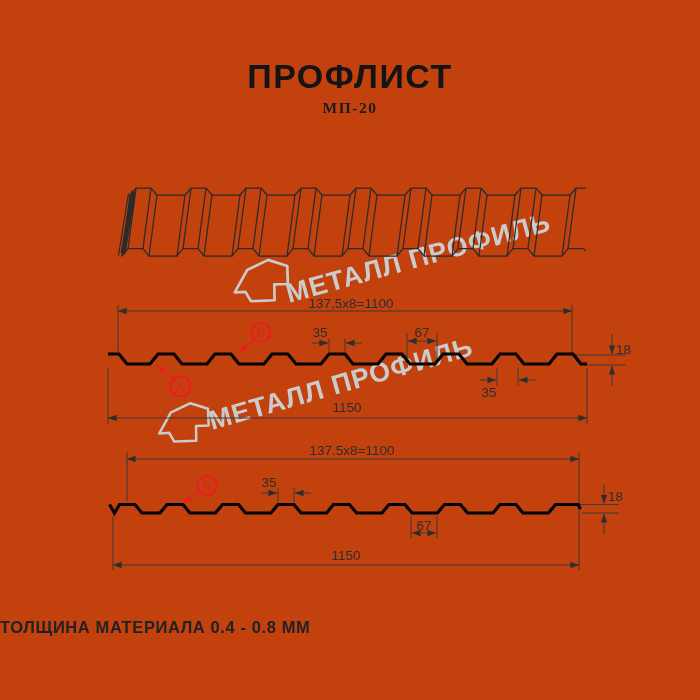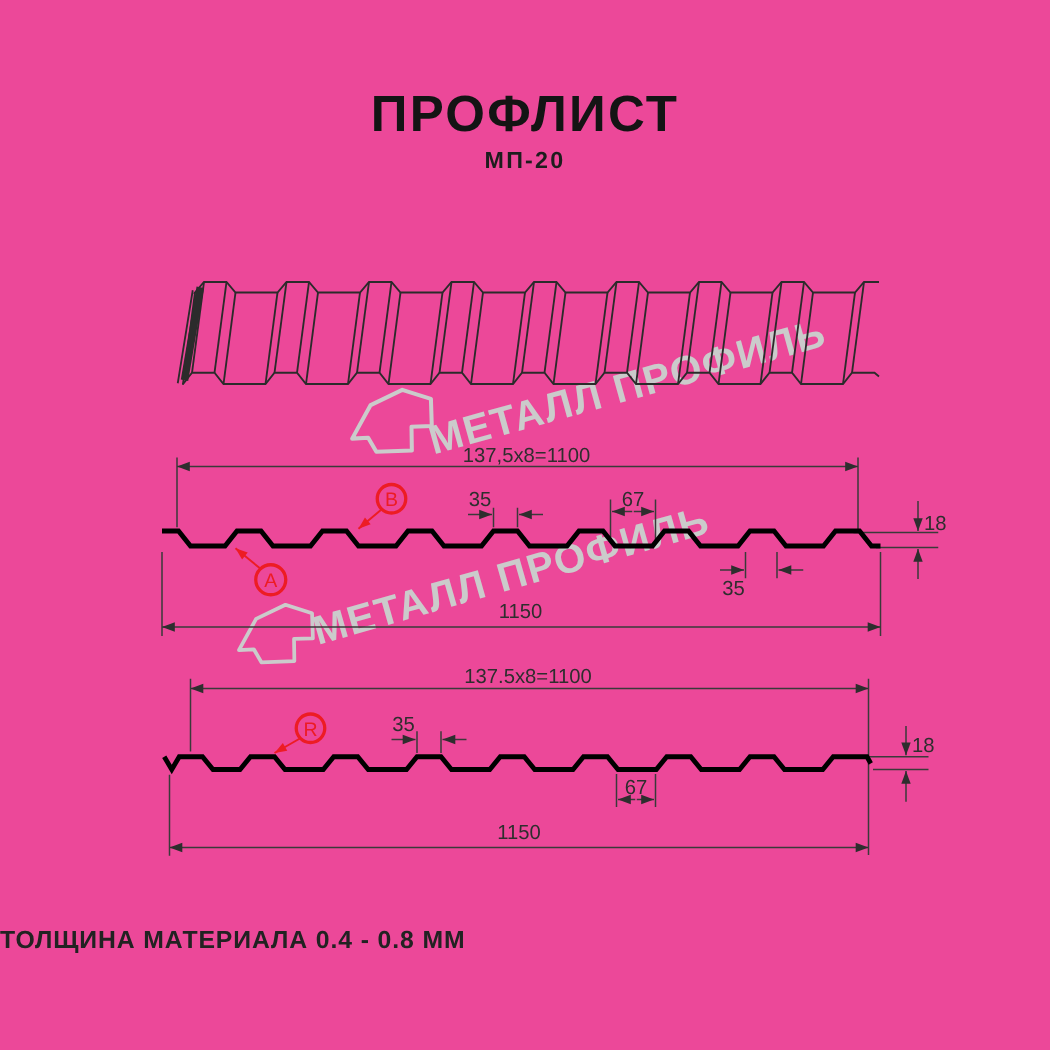--- a/index.html
+++ b/index.html
@@ -1,26 +1,26 @@
 <!DOCTYPE html>
 <html style="--red: #ed1c24; --wm: #cbcbcb;"><head>
 <meta charset="utf-8">
 <style>
   html,body{margin:0;padding:0;background:#fff;}
   .canvas{
-    position:relative;width:700px;height:700px;background:#ec4899;
+    position:relative;width:700px;height:700px;background:#c2410c;
     font-family:"Liberation Sans",sans-serif;overflow:hidden;
   }
   .title{
     position:absolute;top:59px;left:0;right:0;text-align:center;
     font-size:34px;font-weight:bold;letter-spacing:1.5px;color:#141414;line-height:1;
   }
   .subtitle{
     position:absolute;top:100px;left:0;right:0;text-align:center;
-    font-size:15.5px;font-weight:bold;letter-spacing:1.5px;color:#1d1d1d;line-height:1;
+    font-size:15.5px;font-weight:bold;letter-spacing:1.5px;color:#1d1d1d;line-height:1;font-family:Liberation Serif, serif;
   }
   .footer-note{
     position:absolute;top:619px;left:0;right:0;text-align:left;
     font-size:16.5px;font-weight:bold;letter-spacing:0.6px;color:#222;line-height:1;
   }
   svg.draw{position:absolute;left:0;top:0;}
   svg text{font-family:"Liberation Sans",sans-serif;}
   .ext{stroke:#3a3a3a;stroke-width:1;fill:none;}
   .dim{font-size:13.5px;fill:#2e2e2e;}
   .wmtext{font-size:27px;font-weight:bold;fill:var(--wm,#cbcbcb);letter-spacing:1px;}

